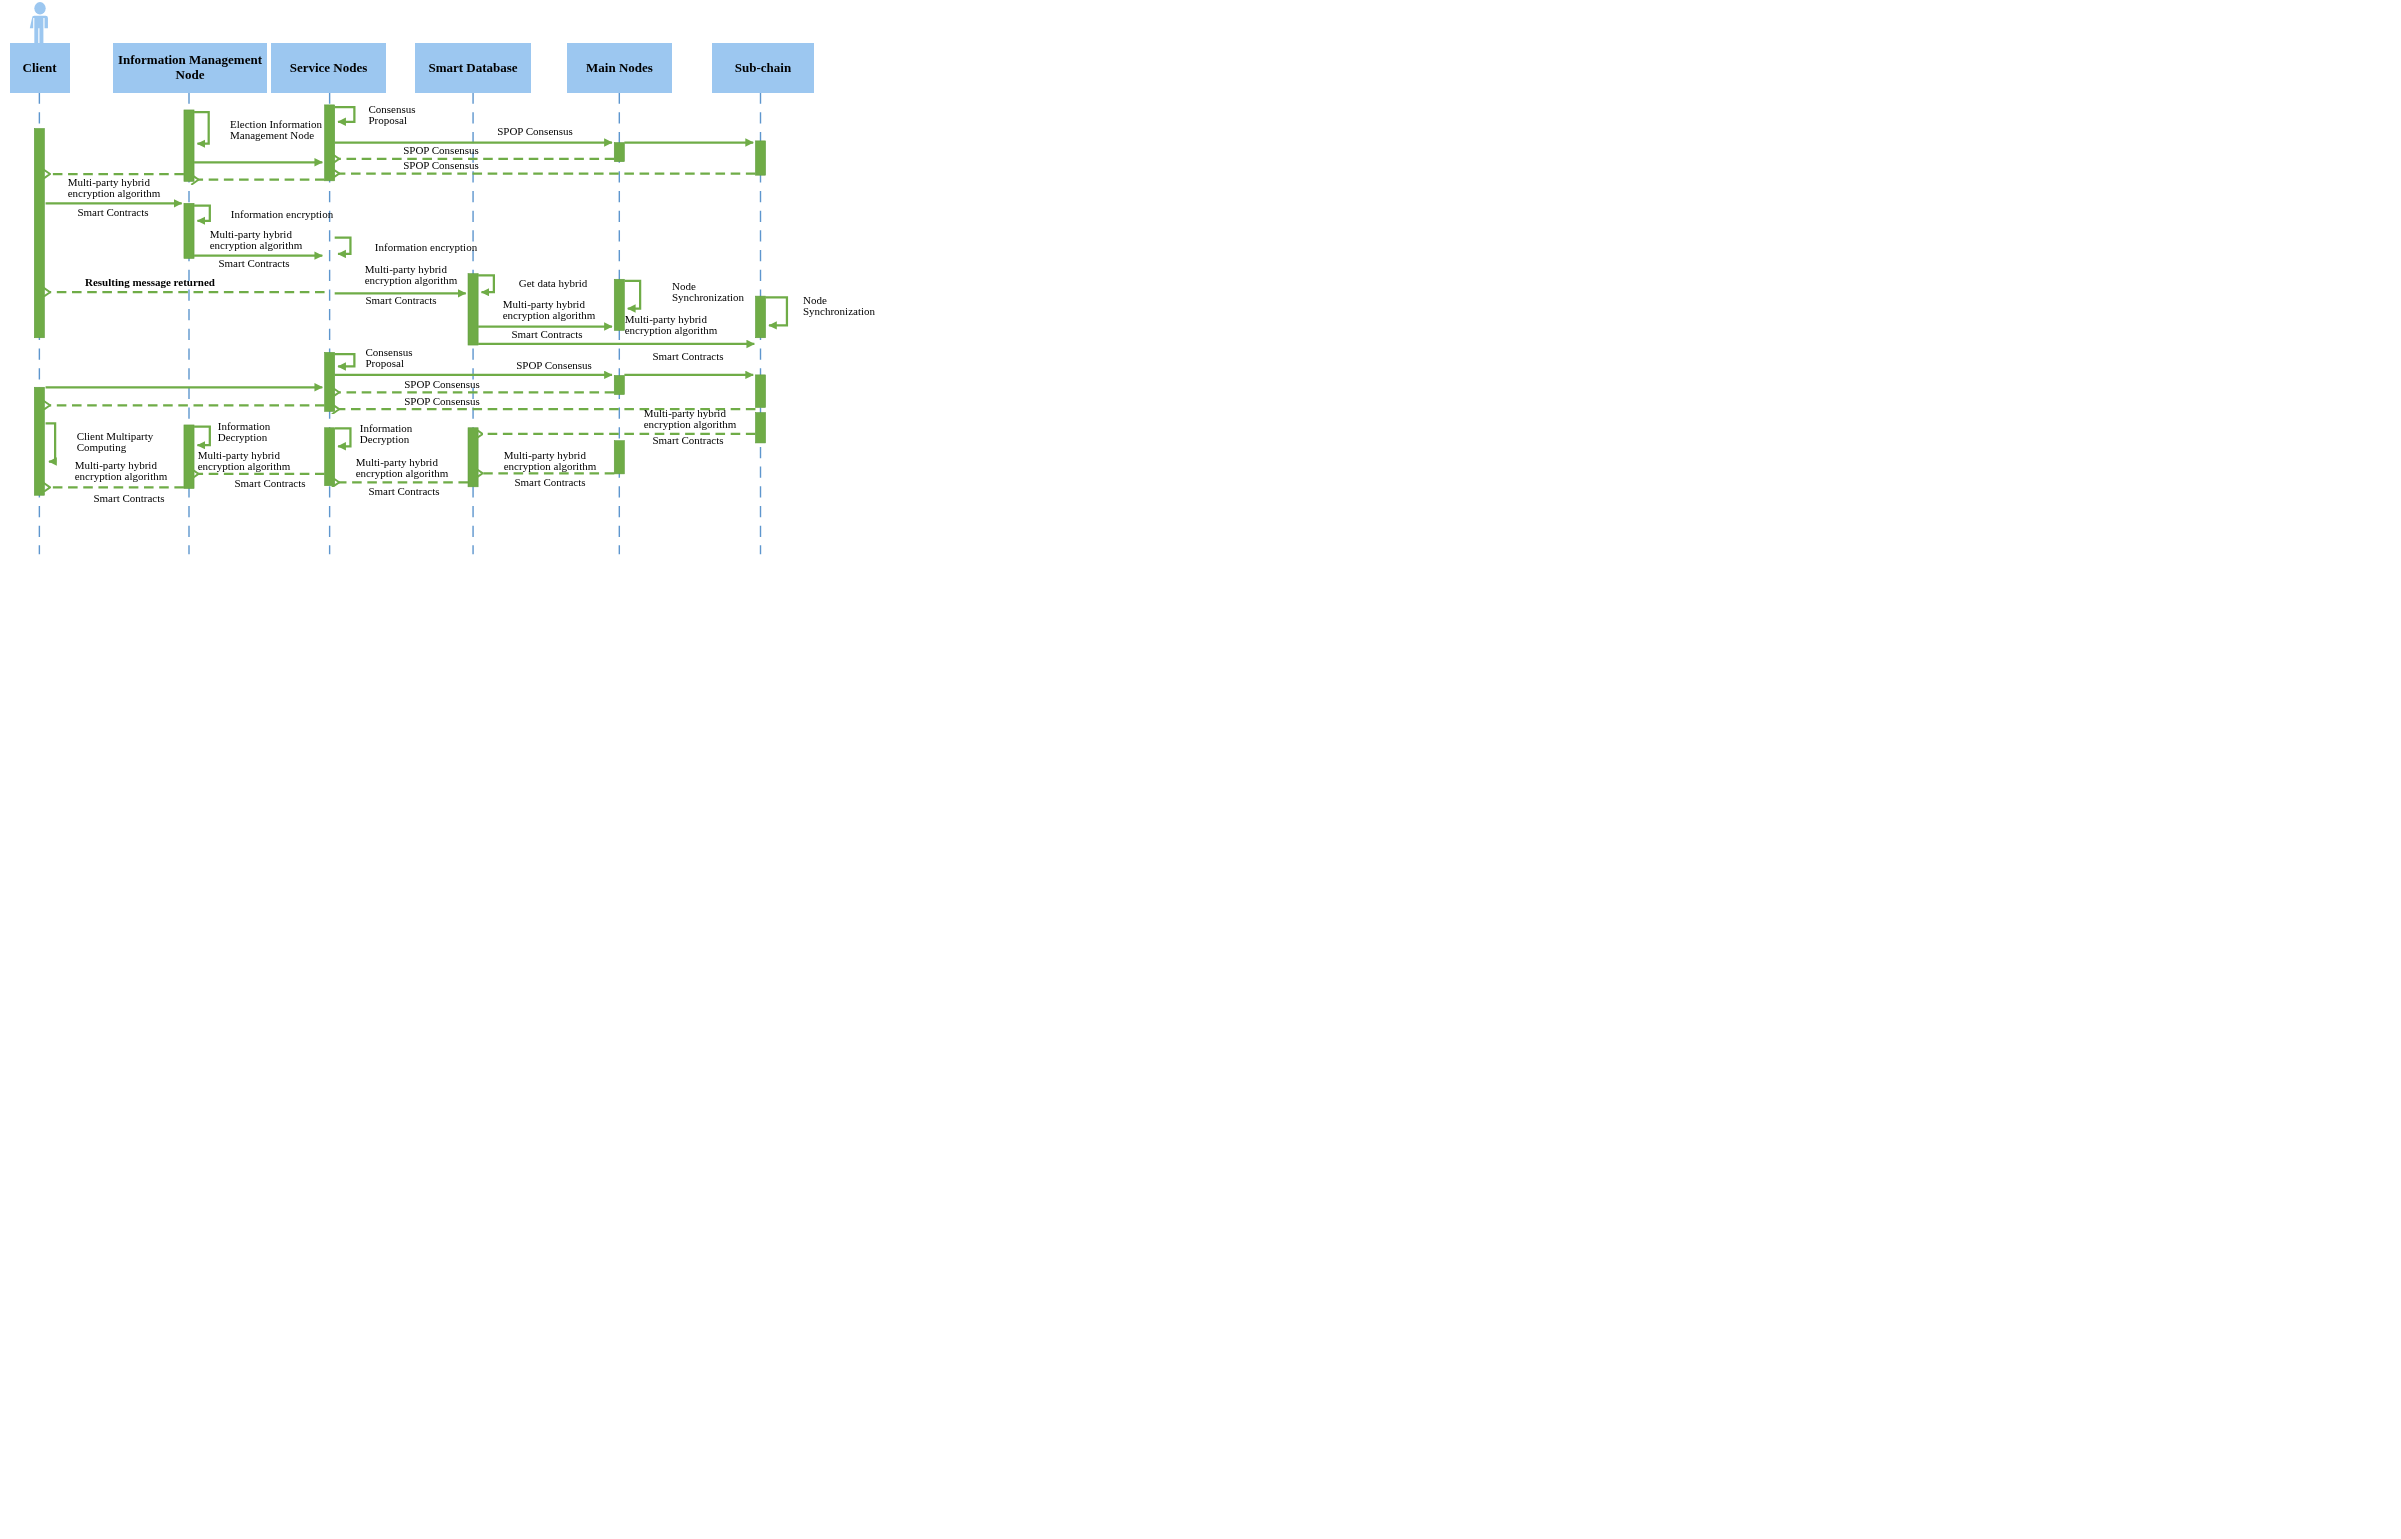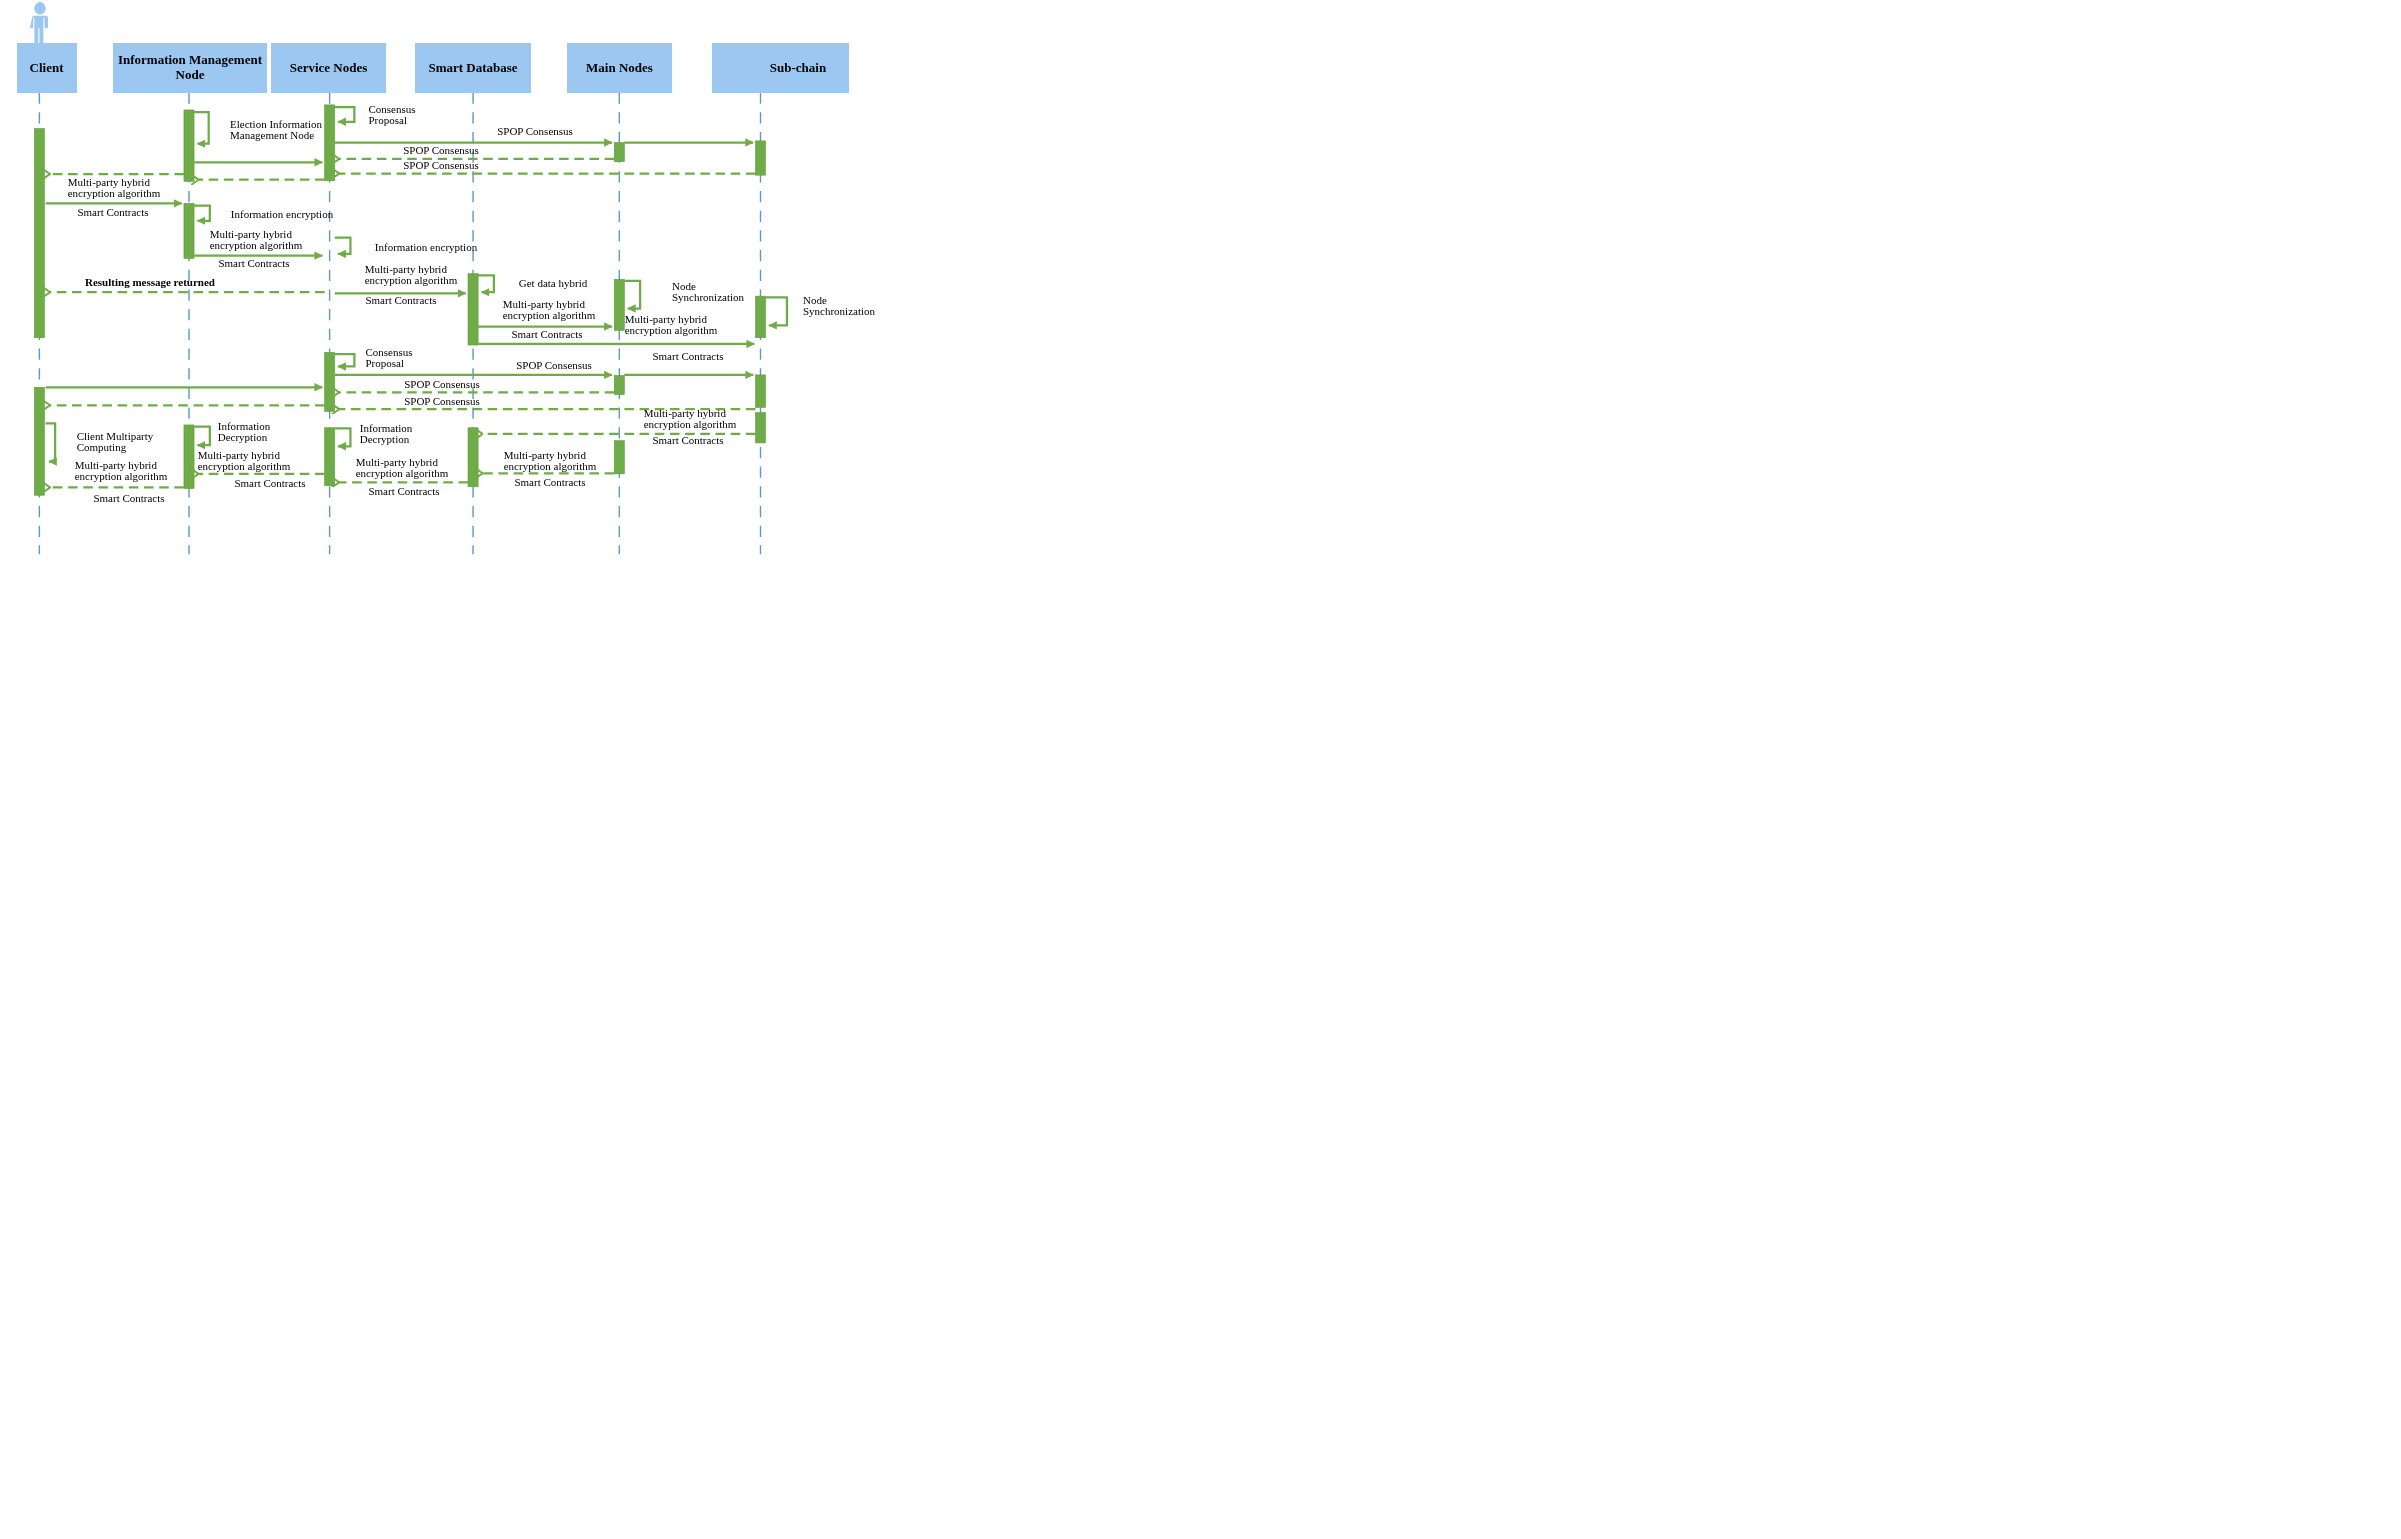--- a/index.html
+++ b/index.html
@@ -101,36 +101,36 @@
       <path d="M850,489 H878 V519 H856" marker-end="url(#mSolid)"></path>
       <path d="M1110,499 H1138 V548 H1116" marker-end="url(#mSolid)"></path>
       <path d="M1361,528 H1399 V578 H1367" marker-end="url(#mSolid)"></path>
       <path d="M595,629 H630 V651 H601" marker-end="url(#mSolid)"></path>
       <path d="M81,752 H98 V820 H87" marker-end="url(#mSolid)"></path>
       <path d="M345,758 H373 V791 H351" marker-end="url(#mSolid)"></path>
       <path d="M595,761 H623 V793 H601" marker-end="url(#mSolid)"></path>
     </g>
   </svg>
 
-  <div class="hdr" style="left:9.6px;width:60px;margin-left:7px;">
+  <div class="hdr" style="left:9.6px;width:60px;">
       <span>Client</span>
     </div>
   <div class="hdr" style="left:113px;width:154px;">
       <span>Information Management Node</span>
     </div>
   <div class="hdr" style="left:271px;width:115px;">
       <span>Service Nodes</span>
     </div>
   <div class="hdr" style="left:415px;width:116px;">
       <span>Smart Database</span>
     </div>
   <div class="hdr" style="left:567px;width:105px;">
       <span>Main Nodes</span>
     </div>
-  <div class="hdr" style="left:712px;width:102px;padding-left:35px;">
+  <div class="hdr" style="left:712px;width:102px;">
       <span>Sub-chain</span>
     </div>
 
   <div class="msg" style="left:392px;top:104px;">Consensus
 Proposal</div>
   <div class="msg" style="left:276px;top:119px;">Election Information
 Management Node</div>
   <div class="msg" style="left:535px;top:126px;">SPOP Consensus</div>
   <div class="msg" style="left:441px;top:145px;">SPOP Consensus</div>
   <div class="msg" style="left:441px;top:160px;">SPOP Consensus</div>

